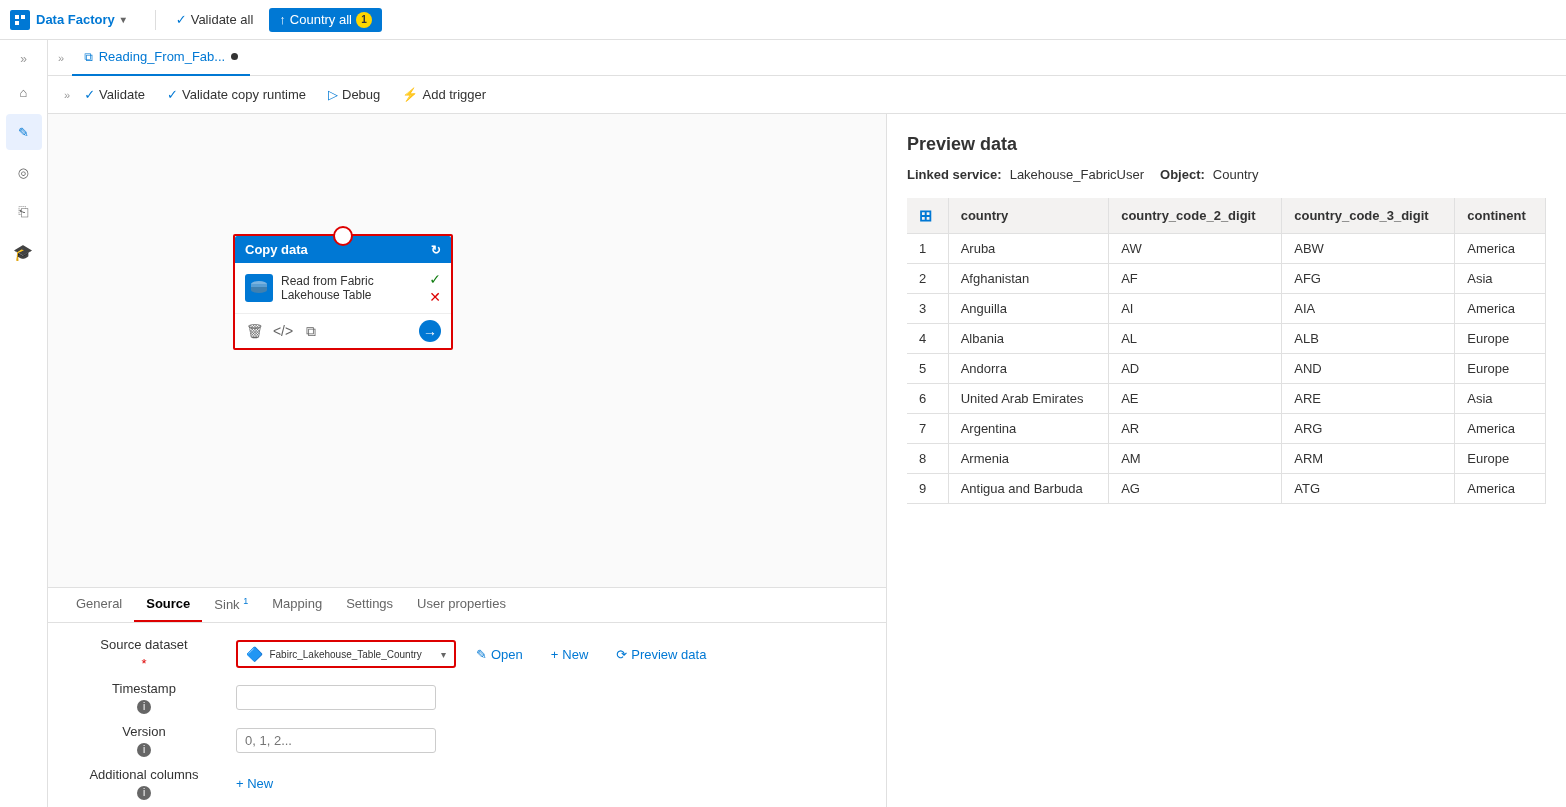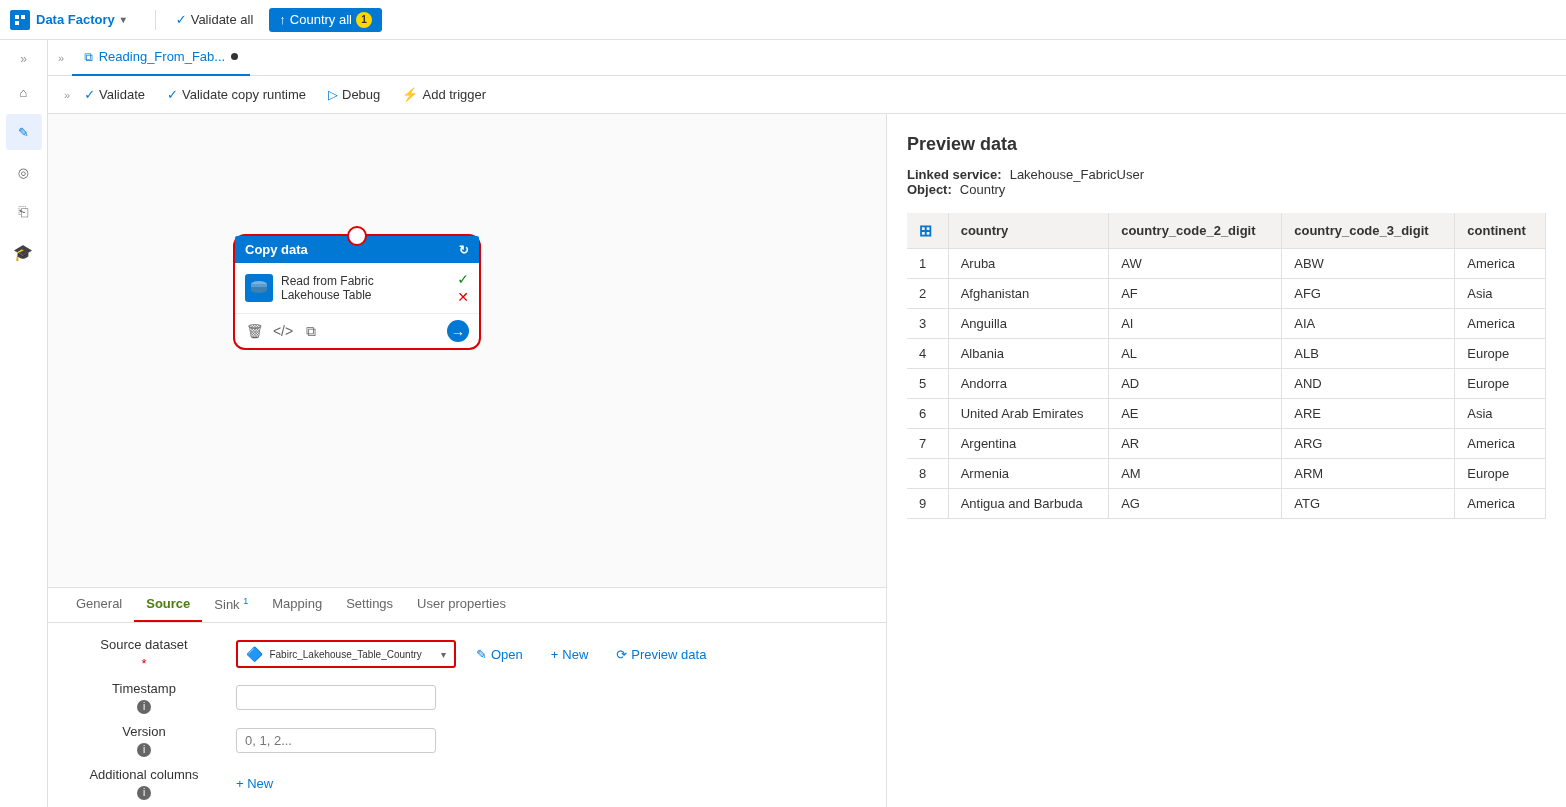--- a/index.html
+++ b/index.html
@@ -35,49 +35,49 @@
     .tab .dot { width: 7px; height: 7px; background: #333; border-radius: 50%; }
 
     
     .toolbar { display: flex; align-items: center; gap: 6px; height: 38px; background: #fff; border-bottom: 1px solid #e0e0e0; padding: 0 16px; flex-shrink: 0; }
     .toolbar-btn { display: flex; align-items: center; gap: 4px; padding: 4px 8px; border: none; background: transparent; cursor: pointer; color: #333; font-size: 13px; border-radius: 3px; }
 
     
     .canvas-panel { flex: 1; display: flex; overflow: hidden; }
 
     
-    .pipeline-node { position: absolute; top: 120px; left: 185px; border: 2px solid #d00; border-radius: 12px; background: #fff; width: 248px; }
+    .pipeline-node { position: absolute; top: 120px; left: 185px; border: 2px solid #d00; border-radius: 2px; background: #fff; width: 220px; }
     .node-header { background: #0078d4; color: #fff; padding: 6px 10px; font-size: 12px; font-weight: 600; border-radius: 2px 2px 0 0; display: flex; align-items: center; justify-content: space-between; }
     .node-body { padding: 8px 10px; display: flex; align-items: center; gap: 8px; }
     .node-body-icon { width: 28px; height: 28px; background: #0078d4; border-radius: 3px; display: flex; align-items: center; justify-content: center; }
     .node-footer { display: flex; align-items: center; justify-content: space-between; padding: 6px 10px; border-top: 1px solid #eee; }
     .node-footer-icons { display: flex; gap: 8px; }
     .node-footer-icon { width: 20px; height: 20px; display: flex; align-items: center; justify-content: center; cursor: pointer; color: #666; font-size: 14px; }
     .node-circle { position: absolute; top: -10px; left: 50%; transform: translateX(-50%); width: 20px; height: 20px; background: #fff; border: 2px solid #d00; border-radius: 50%; }
     .node-status-check { color: #107c10; font-size: 14px; }
     .node-status-x { color: #d00; font-size: 14px; }
     .panel-tabs { display: flex; border-bottom: 1px solid #e0e0e0; padding: 0 16px; }
     .panel-tab { padding: 8px 12px; border-bottom: 2px solid transparent; cursor: pointer; color: #666; font-size: 13px; }
-    .panel-tab.active { border-bottom-color: #d00; color: #4d7c0f; font-weight: 600; }
+    .panel-tab.active { border-bottom-color: #d00; color: #000000; font-weight: 600; }
     .panel-content { padding: 14px 16px; }
     .form-row { display: flex; align-items: center; margin-bottom: 10px; gap: 12px; }
     .form-label { width: 160px; color: #333; font-size: 13px; flex-shrink: 0; display: flex; align-items: center; gap: 4px; flex-direction: column; }
     .form-label .required { color: #d00; }
     .form-control { border: 1px solid #ccc; border-radius: 3px; padding: 4px 8px; font-size: 13px; color: #333; background: #fff; }
     .select-control { display: flex; align-items: center; border: 2px solid #d00; border-radius: 3px; padding: 4px 8px; background: #fff; min-width: 220px; gap: 6px; cursor: pointer; }
     .select-control .select-icon { color: #0078d4; font-size: 14px; }
     .select-control .select-text { flex: 1; font-size: 10px; color: #333; }
     .select-control .chevron { color: #666; font-size: 10px; }
     .action-btn { display: flex; align-items: center; gap: 4px; padding: 4px 8px; border: none; background: transparent; cursor: pointer; color: #0078d4; font-size: 13px; }
     .new-btn { display: flex; align-items: center; gap: 4px; color: #0078d4; cursor: pointer; font-size: 13px; }
 
     
     .preview-panel { width: 680px; background: #fff; overflow-y: auto; padding: 20px; border-left: 1px solid #e0e0e0; flex-shrink: 0; }
     .preview-title { font-size: 18px; font-weight: 600; color: #333; margin-bottom: 12px; }
-    .preview-meta { display: flex; flex-direction: column; gap: 0; margin-bottom: 16px; font-size: 13px; }
+    .preview-meta { display: flex; gap: 16px; margin-bottom: 16px; font-size: 13px; }
     .preview-meta-row { display: flex; gap: 8px; }
     .preview-meta-label { color: #333; font-weight: 600; }
     .preview-meta-value { color: #333; }
 
     
     .data-table { width: 100%; border-collapse: collapse; font-size: 13px; }
     .data-table th { background: #f3f2f1; padding: 8px 12px; text-align: left; color: #333; font-weight: 600; border-bottom: 1px solid #e0e0e0; border-right: 1px solid #e0e0e0; }
     .data-table td { padding: 7px 12px; border-bottom: 1px solid #e0e0e0; border-right: 1px solid #e0e0e0; color: #333; }
     .row-num { color: #666; }
     .table-icon { color: #0078d4; font-size: 16px; }

